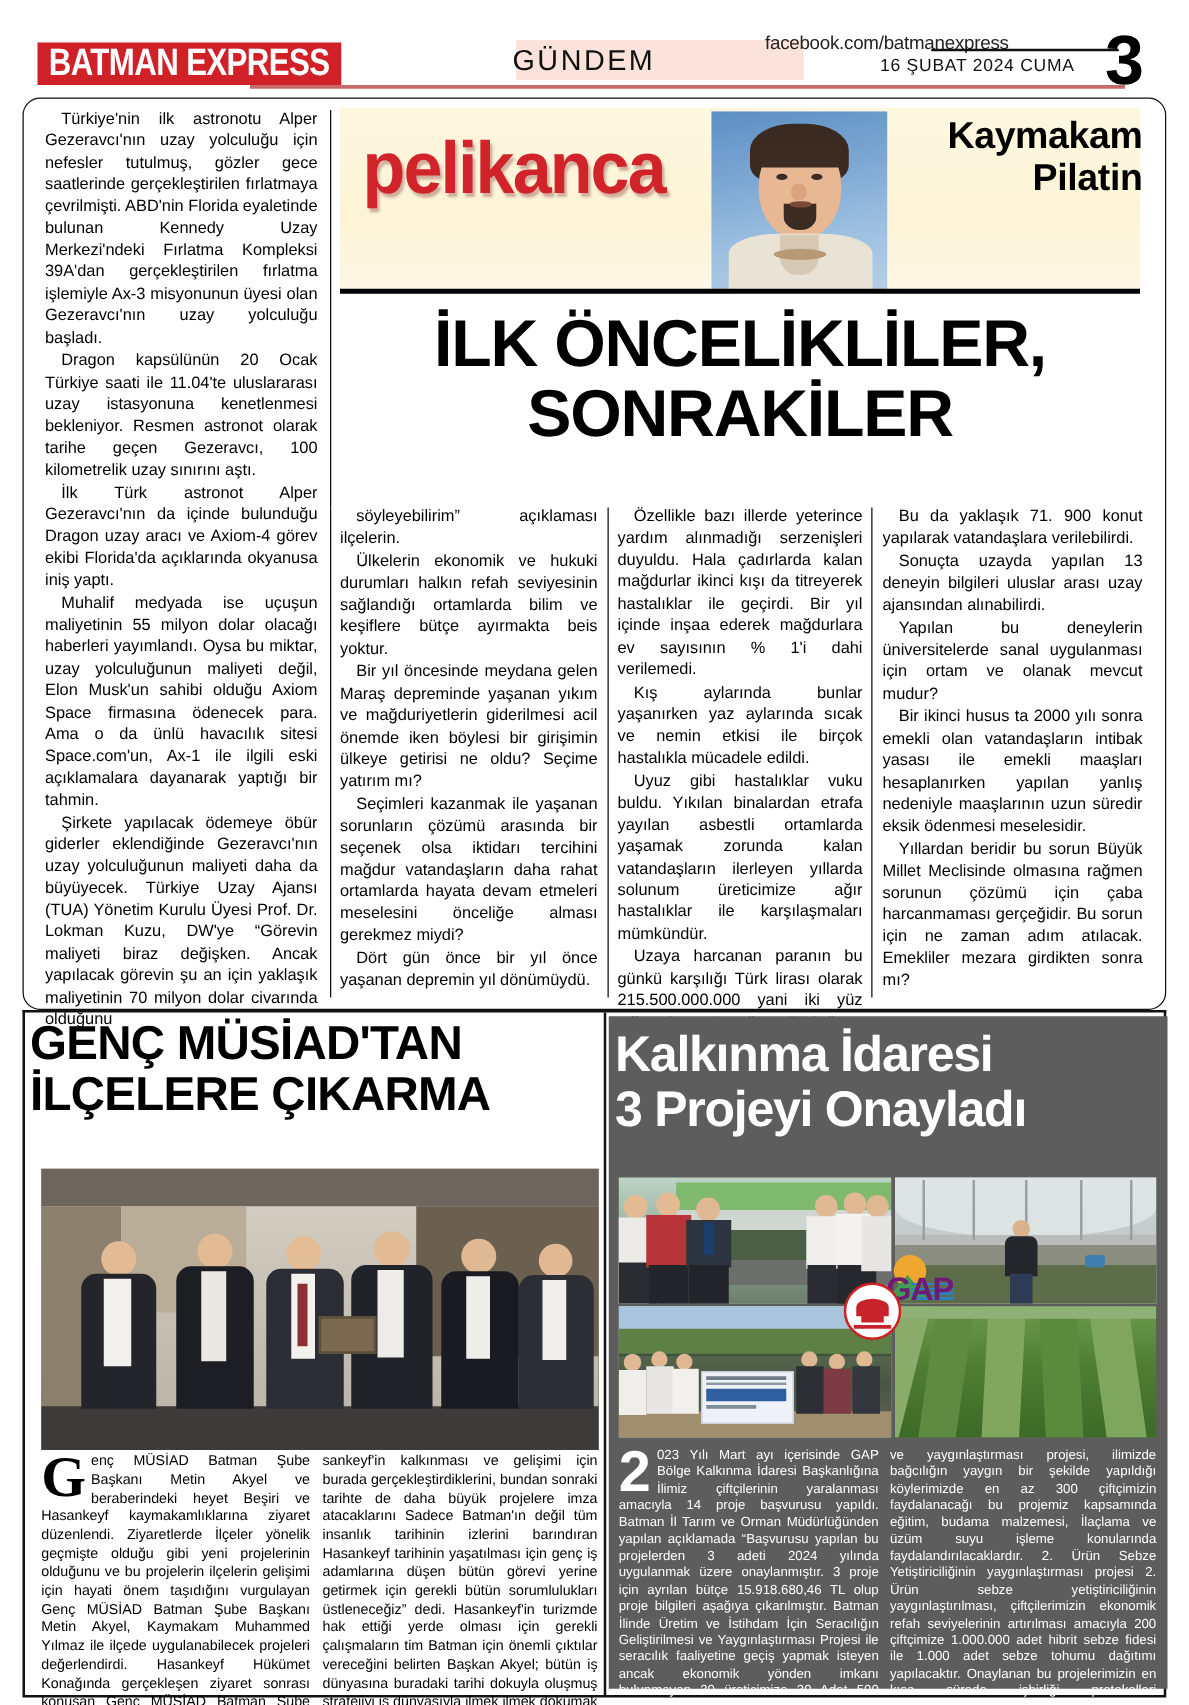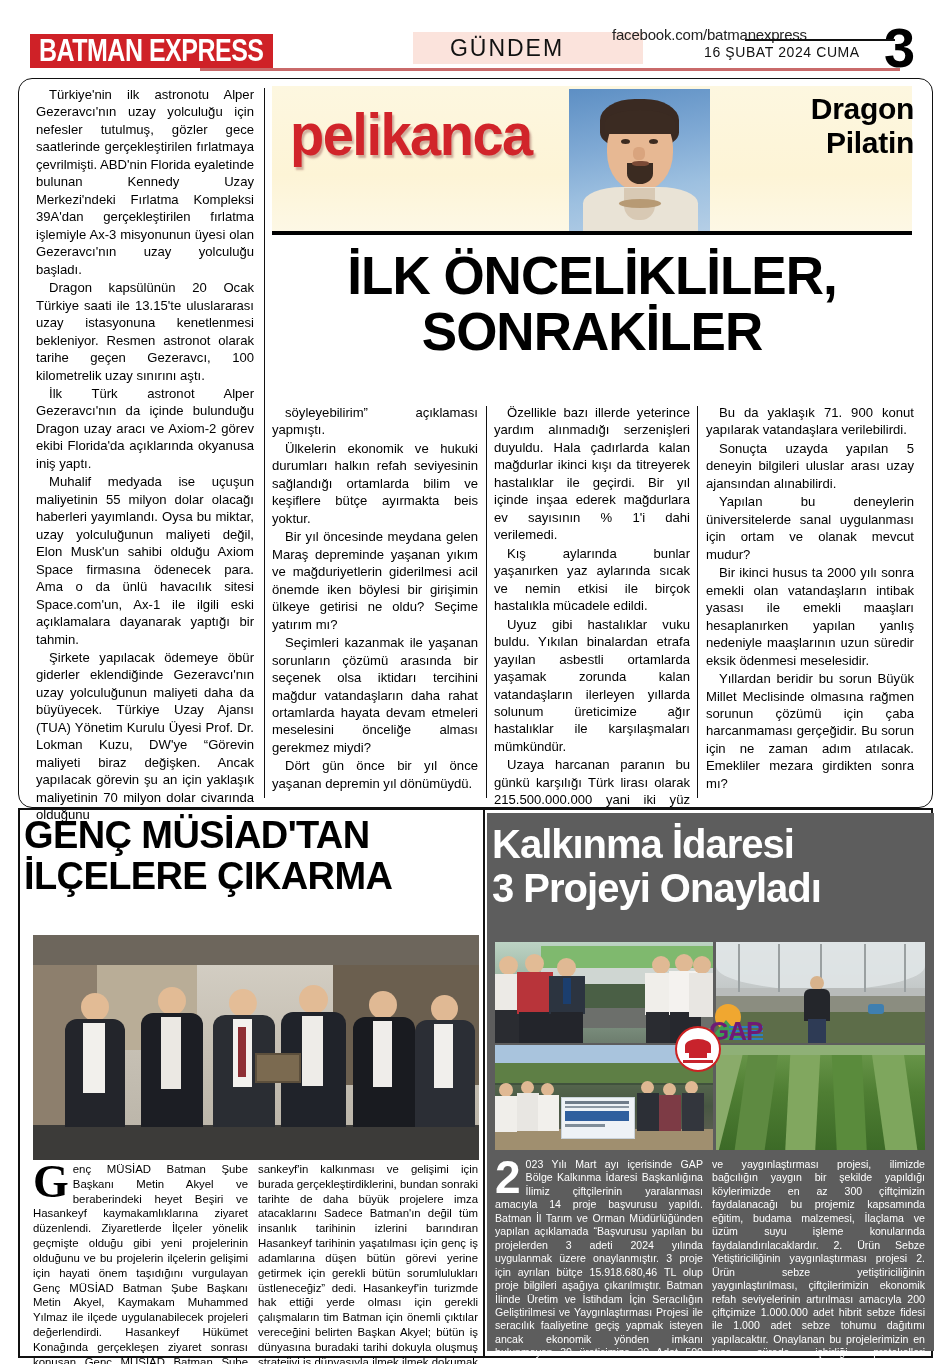--- a/index.html
+++ b/index.html
@@ -5,21 +5,21 @@
   html,body{margin:0;padding:0;background:#fff;}
   body{width:951px;height:1364px;font-family:"Liberation Sans",sans-serif;color:#000;overflow:hidden;}
   .page{position:relative;width:951px;height:1364px;background:#fff;}
 
   
   .masthead{position:absolute;left:0;top:0;width:951px;height:72px;}
   .logo-box{position:absolute;left:30px;top:34px;background:#cf2127;padding:4px 9px 5px 9px;}
   .logo-text{font-family:"Liberation Sans",sans-serif;font-weight:bold;font-size:25px;color:#fff;letter-spacing:-0.5px;
              transform:scaleY(1.22);transform-origin:left center;display:block;line-height:1;}
   .gundem-box{position:absolute;left:413px;top:32px;width:230px;height:32px;background:#fbe3dc;}
-  .gundem-text{position:absolute;left:392px;top:32px;width:230px;height:32px;line-height:32px;text-align:center;
+  .gundem-text{position:absolute;left:410px;top:32px;width:230px;height:32px;line-height:32px;
                font-size:23px;letter-spacing:2px;color:#111;font-family:"Liberation Sans",sans-serif;}
   .fb-url{position:absolute;left:612px;top:26px;font-size:15px;color:#222;letter-spacing:-0.2px;}
   .date-rule{position:absolute;left:745px;top:39px;width:150px;height:2px;background:#111;}
   .date-text{position:absolute;left:704px;top:44px;font-size:14px;letter-spacing:0.6px;color:#111;font-weight:500;}
   .pageno{position:absolute;left:884px;top:20px;font-size:56px;font-weight:bold;line-height:1;color:#000;}
   .mast-rule{position:absolute;left:200px;top:68px;width:700px;height:3px;background:#c96a6a;}
 
   
   .top-article{position:absolute;left:18px;top:78px;width:915px;height:730px;
                border:1.6px solid #111;border-radius:14px;box-sizing:border-box;}
@@ -93,58 +93,58 @@
     <div style="position:absolute;left:80px;top:50px;width:9px;height:5px;border-radius:50%;background:#3c2b20;"></div>
     <div style="position:absolute;left:64px;top:58px;width:12px;height:13px;border-radius:40%;background:#d9a47e;"></div>
     <div style="position:absolute;left:58px;top:74px;width:26px;height:21px;border-radius:0 0 50% 50%;background:#3b2b21;"></div>
     <div style="position:absolute;left:63px;top:72px;width:17px;height:5px;border-radius:40%;background:#7a4a36;"></div>
     <div style="position:absolute;left:14px;top:98px;width:115px;height:48px;border-radius:34% 34% 0 0;background:#e9e3d6;"></div>
     <div style="position:absolute;left:55px;top:99px;width:31px;height:32px;background:#d8c9b4;border-radius:0 0 45% 45%;"></div>
     <div style="position:absolute;left:50px;top:110px;width:42px;height:9px;border-radius:50%;background:#b79a74;"></div>
   </div>
 
   <div class="byline">
-    <div>Dragon</div>
+    <div>Kaymakam</div>
     <div>Pilatin</div>
   </div>
   <div class="banner-rule"></div>
 
   <div class="headline">
     <div>İLK ÖNCELİKLİLER,</div>
     <div>SONRAKİLER</div>
   </div>
 
   <div class="colv-sep" style="left:264px;top:88px;height:318px;"></div>
   <div class="colv-sep" style="left:264px;top:406px;height:392px;"></div>
   <div class="colv-sep" style="left:486px;top:406px;height:392px;"></div>
   <div class="colv-sep" style="left:697px;top:406px;height:392px;"></div>
 
   <div class="bodycol" id="c1" style="left:36px;top:86px;width:218px;">
       <p>Türkiye'nin ilk astronotu Alper Gezeravcı'nın uzay yolculuğu için nefesler tutulmuş, gözler gece saatlerinde gerçekleştirilen fırlatmaya çevrilmişti. ABD'nin Florida eyaletinde bulunan Kennedy Uzay Merkezi'ndeki Fırlatma Kompleksi 39A'dan gerçekleştirilen fırlatma işlemiyle Ax-3 misyonunun üyesi olan Gezeravcı'nın uzay yolculuğu başladı.</p>
-      <p>Dragon kapsülünün 20 Ocak Türkiye saati ile 13.15'te uluslararası uzay istasyonuna kenetlenmesi bekleniyor. Resmen astronot olarak tarihe geçen Gezeravcı, 100 kilometrelik uzay sınırını aştı.</p>
-      <p>İlk Türk astronot Alper Gezeravcı'nın da içinde bulunduğu Dragon uzay aracı ve Axiom-2 görev ekibi Florida'da açıklarında okyanusa iniş yaptı.</p>
+      <p>Dragon kapsülünün 20 Ocak Türkiye saati ile 11.04'te uluslararası uzay istasyonuna kenetlenmesi bekleniyor. Resmen astronot olarak tarihe geçen Gezeravcı, 100 kilometrelik uzay sınırını aştı.</p>
+      <p>İlk Türk astronot Alper Gezeravcı'nın da içinde bulunduğu Dragon uzay aracı ve Axiom-4 görev ekibi Florida'da açıklarında okyanusa iniş yaptı.</p>
       <p>Muhalif medyada ise uçuşun maliyetinin 55 milyon dolar olacağı haberleri yayımlandı. Oysa bu miktar, uzay yolculuğunun maliyeti değil, Elon Musk'un sahibi olduğu Axiom Space firmasına ödenecek para. Ama o da ünlü havacılık sitesi Space.com'un, Ax-1 ile ilgili eski açıklamalara dayanarak yaptığı bir tahmin.</p>
       <p>Şirkete yapılacak ödemeye öbür giderler eklendiğinde Gezeravcı'nın uzay yolculuğunun maliyeti daha da büyüyecek. Türkiye Uzay Ajansı (TUA) Yönetim Kurulu Üyesi Prof. Dr. Lokman Kuzu, DW'ye “Görevin maliyeti biraz değişken. Ancak yapılacak görevin şu an için yaklaşık maliyetinin 70 milyon dolar civarında olduğunu</p>
     </div>
   <div class="bodycol" id="c2" style="left:272px;top:404px;width:206px;">
-      <p>söyleyebilirim” açıklaması yapmıştı.</p>
+      <p>söyleyebilirim” açıklaması ilçelerin.</p>
       <p>Ülkelerin ekonomik ve hukuki durumları halkın refah seviyesinin sağlandığı ortamlarda bilim ve keşiflere bütçe ayırmakta beis yoktur.</p>
       <p>Bir yıl öncesinde meydana gelen Maraş depreminde yaşanan yıkım ve mağduriyetlerin giderilmesi acil önemde iken böylesi bir girişimin ülkeye getirisi ne oldu? Seçime yatırım mı?</p>
       <p>Seçimleri kazanmak ile yaşanan sorunların çözümü arasında bir seçenek olsa iktidarı tercihini mağdur vatandaşların daha rahat ortamlarda hayata devam etmeleri meselesini önceliğe alması gerekmez miydi?</p>
       <p>Dört gün önce bir yıl önce yaşanan depremin yıl dönümüydü.</p>
     </div>
   <div class="bodycol" id="c3" style="left:494px;top:404px;width:196px;">
       <p>Özellikle bazı illerde yeterince yardım alınmadığı serzenişleri duyuldu. Hala çadırlarda kalan mağdurlar ikinci kışı da titreyerek hastalıklar ile geçirdi. Bir yıl içinde inşaa ederek mağdurlara ev sayısının % 1'i dahi verilemedi.</p>
       <p>Kış aylarında bunlar yaşanırken yaz aylarında sıcak ve nemin etkisi ile birçok hastalıkla mücadele edildi.</p>
       <p>Uyuz gibi hastalıklar vuku buldu. Yıkılan binalardan etrafa yayılan asbestli ortamlarda yaşamak zorunda kalan vatandaşların ilerleyen yıllarda solunum üreticimize ağır hastalıklar ile karşılaşmaları mümkündür.</p>
       <p>Uzaya harcanan paranın bu günkü karşılığı Türk lirası olarak 215.500.000.000 yani iki yüz milyar beş yüz milyon Türk lirası ediyor.</p>
     </div>
   <div class="bodycol" id="c4" style="left:706px;top:404px;width:208px;">
       <p>Bu da yaklaşık 71. 900 konut yapılarak vatandaşlara verilebilirdi.</p>
-      <p>Sonuçta uzayda yapılan 5 deneyin bilgileri uluslar arası uzay ajansından alınabilirdi.</p>
+      <p>Sonuçta uzayda yapılan 13 deneyin bilgileri uluslar arası uzay ajansından alınabilirdi.</p>
       <p>Yapılan bu deneylerin üniversitelerde sanal uygulanması için ortam ve olanak mevcut mudur?</p>
       <p>Bir ikinci husus ta 2000 yılı sonra emekli olan vatandaşların intibak yasası ile emekli maaşları hesaplanırken yapılan yanlış nedeniyle maaşlarının uzun süredir eksik ödenmesi meselesidir.</p>
       <p>Yıllardan beridir bu sorun Büyük Millet Meclisinde olmasına rağmen sorunun çözümü için çaba harcanmaması gerçeğidir. Bu sorun için ne zaman adım atılacak. Emekliler mezara girdikten sonra mı?</p>
     </div>
 
   <div class="hr-bot"></div>
   <div class="hr-bot2"></div>
   <div class="side-l"></div>
   <div class="side-r"></div>
   <div class="colv-sep" style="left:483px;top:810px;height:546px;width:2px;"></div>

